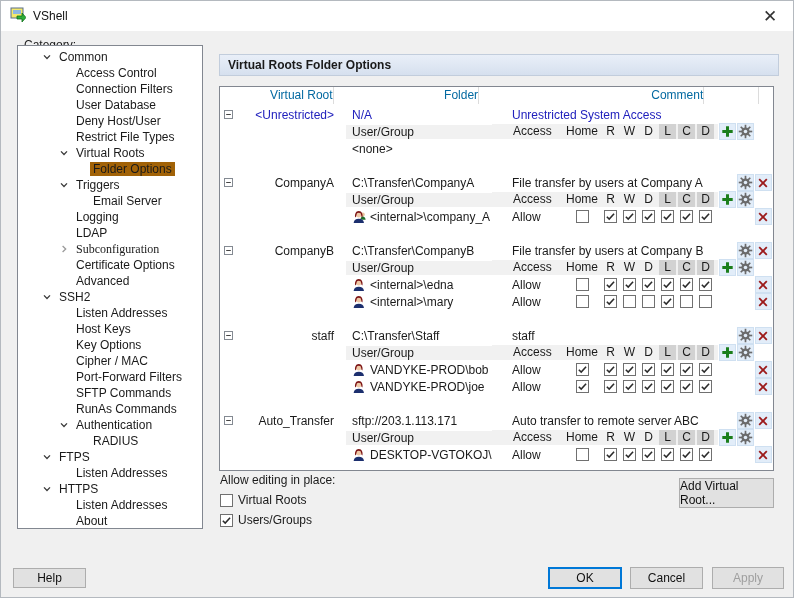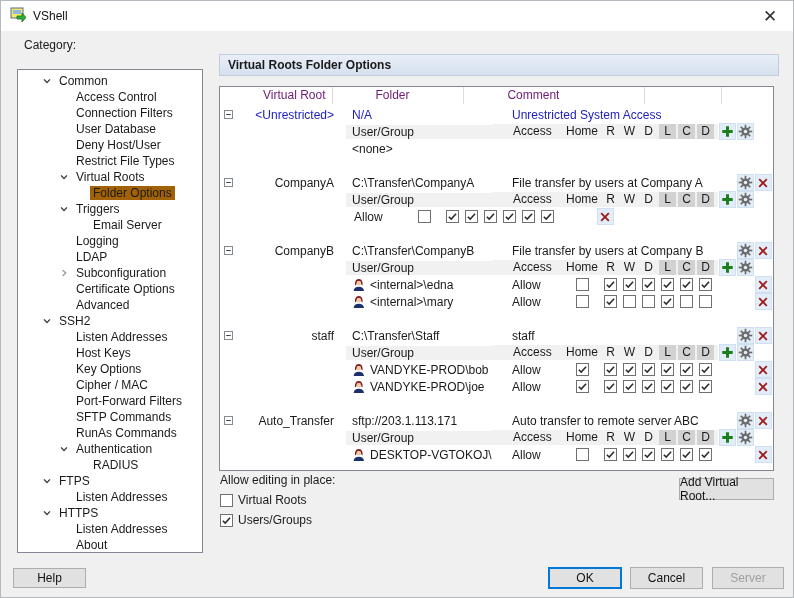--- a/index.html
+++ b/index.html
@@ -4,36 +4,36 @@
 <style>
   html,body{margin:0;padding:0;}
   body{width:794px;height:598px;background:#f0f0f0;font-family:"Liberation Sans","DejaVu Sans",sans-serif;font-size:12px;color:#1a1a1a;position:relative;overflow:hidden;}
   .window{position:absolute;inset:0;background:#f0f0f0;border:1px solid #b4b9bf;box-sizing:border-box;}
   
   .titlebar{position:absolute;left:0;top:0;width:100%;height:30px;background:#ffffff;display:flex;align-items:center;padding-left:9px;box-sizing:border-box;}
   .titlebar .title{margin-left:7px;color:#111;}
   .close-btn{position:absolute;right:0;top:0;width:46px;height:30px;display:flex;align-items:center;justify-content:center;font-size:17px;color:#333;cursor:default;}
   
   .cat-label{position:absolute;left:23px;top:37px;}
-  .tree{position:absolute;left:16px;top:68px;width:186px;height:484px;background:#fff;border:1px solid #828790;box-sizing:border-box;overflow:hidden;padding-top:3px;}
+  .tree{position:absolute;left:16px;top:44px;width:186px;height:484px;background:#fff;border:1px solid #828790;box-sizing:border-box;overflow:hidden;padding-top:3px;}
   .tree-row{height:16px;display:flex;align-items:center;white-space:nowrap;}
   .tree-arrow{width:18px;display:inline-flex;justify-content:center;align-items:center;flex:0 0 18px;}
   .tree-label{padding:0 3px;}
   .tree-row.selected .tree-label{background:#a16207;}
   
   .main-header{position:absolute;left:218px;top:53px;width:560px;height:22px;box-sizing:border-box;background:linear-gradient(180deg,#e9eff8 0%,#d6e0ee 100%);border:1px solid #c2cddc;font-weight:bold;display:flex;align-items:center;padding-left:8px;}
   
   .roots-table{position:absolute;left:218px;top:85px;width:555px;height:385px;background:#fff;border:1px solid #828790;box-sizing:border-box;overflow:hidden;}
   .trow{display:flex;height:17px;align-items:center;}
   .c1{width:114px;flex:0 0 114px;display:flex;align-items:center;box-sizing:border-box;padding-left:4px;justify-content:space-between;}
   .c2{width:146px;flex:0 0 146px;display:flex;align-items:center;box-sizing:border-box;padding-left:6px;white-space:nowrap;overflow:hidden;margin-left:12px;}
   .c3{width:226px;flex:0 0 226px;display:flex;align-items:center;box-sizing:border-box;padding-left:20px;gap:2px;white-space:nowrap;}
   .c4{width:69px;flex:0 0 69px;display:flex;align-items:center;}
   .slot{width:18px;flex:0 0 18px;display:flex;justify-content:center;align-items:center;}
-  .thead .hc{height:17px;line-height:17px;text-align:left;border-right:1px solid #dcdcdc;box-sizing:border-box;color:#701a75;margin-left:43px;}
+  .thead .hc{height:17px;line-height:17px;text-align:right;border-right:1px solid #dcdcdc;box-sizing:border-box;color:#0369a1;}
   .thead .hc:last-child{border-right:none;}
   .icon-btn{width:17px;height:17px;background:#e2edf9;border:1px solid #cfe0f1;box-sizing:border-box;display:flex;align-items:center;justify-content:center;}
   .expbox{display:inline-flex;margin-right:7px;flex:0 0 auto;}
   .lnk{color:#2121bd;}
   .ug .c2,.ug .c3{background:#f1f1f1;}
   .ah{height:15px;line-height:15px;background:#f1f1f1;text-align:center;box-sizing:border-box;}
   .ah.dark{background:#d2d2d2;}
   .ah-access{width:50px;text-align:left;padding-left:1px;}
   .ah-home{width:36px;}
   .ah-p{width:17px;}
@@ -43,21 +43,21 @@
   .cb{width:13px;height:13px;background:#fff;border:1px solid #707070;box-sizing:border-box;display:inline-flex;align-items:center;justify-content:center;}
   .tgap{height:17px;}
   .micon{margin-right:4px;display:inline-flex;flex:0 0 auto;}
   .tbody{padding-top:2px;}
   
   .edit-label{position:absolute;left:219px;top:472px;}
   .cb-row{position:absolute;left:219px;display:flex;align-items:center;gap:5px;}
   .cb-row.r1{top:492px;} .cb-row.r2{top:512px;}
   
   .btn{position:absolute;background:#e1e1e1;border:1px solid #adadad;box-sizing:border-box;display:flex;align-items:center;justify-content:center;color:#111;}
-  .add-btn{left:678px;top:477px;width:95px;height:22px;}
+  .add-btn{left:678px;top:477px;width:95px;height:30px;}
   .help-btn{left:12px;top:567px;width:73px;height:20px;}
   .ok-btn{left:547px;top:566px;width:74px;height:22px;border:2px solid #0078d7;}
   .cancel-btn{left:629px;top:566px;width:73px;height:22px;}
   .apply-btn{left:711px;top:566px;width:72px;height:22px;color:#9f9f9f;}
 </style>
 </head>
 <body>
 
 <div class="window">
 
@@ -128,21 +128,21 @@
         <span class="tree-label">Email Server</span>
       </div>
       <div class="tree-row" style="padding-left: 37px;">
         <span class="tree-arrow"></span>
         <span class="tree-label">Logging</span>
       </div>
       <div class="tree-row" style="padding-left: 37px;">
         <span class="tree-arrow"></span>
         <span class="tree-label">LDAP</span>
       </div>
-      <div class="tree-row" style="padding-left: 37px;">
+      <div class="tree-row" style="padding-left: 37px; font-family: Liberation Serif, serif;">
         <span class="tree-arrow">
           <svg width="10" height="10" viewBox="0 0 10 10">
             <path d="M3.6 2 L6.7 5 L3.6 8" stroke="#9a9a9a" stroke-width="1.3" fill="none"></path>
           </svg>
         </span>
         <span class="tree-label">Subconfiguration</span>
       </div>
       <div class="tree-row" style="padding-left: 37px;">
         <span class="tree-arrow"></span>
         <span class="tree-label">Certificate Options</span>
@@ -391,20 +391,32 @@
                   </g>
                   <circle cx="8" cy="8" r="1.9" fill="#e2edf9"></circle>
                 </svg>
               </span>
             </span>
             <span class="slot"></span>
           </div>
         </div>
         <div class="trow member">
           <div class="c1"></div>
+          <div class="c2">
+            <span class="micon">
+              <svg width="14" height="14" viewBox="0 0 14 14">
+                <circle cx="10.8" cy="4.4" r="2" fill="#e9c39e"></circle>
+                <path d="M8.4 9.4 C8.7 7.2 9.6 6.4 10.8 6.4 C12.5 6.4 13.4 7.8 13.6 9.8 L10.9 9.8 Z" fill="#1d6e2a"></path>
+    <path d="M3.2 7.6 C2.5 4.6 3.6 1.1 6.8 1.1 C10 1.1 11.1 4.6 10.4 7.6 L9 5.9 L4.6 5.9 Z" fill="#7d1616"></path>
+    <circle cx="6.8" cy="5.2" r="2.4" fill="#efc9a8"></circle>
+    <path d="M1.6 13 C2 10 3.8 8.7 6.8 8.7 C9.8 8.7 11.6 10 12 13 Z" fill="#1c2f6e"></path>
+              </svg>
+            </span>
+            <span>&lt;internal&gt;\company_A</span>
+          </div>
           <div class="c3">
             <span class="m-allow">Allow</span>
             <span class="cbcell">
               <span class="cb"></span>
             </span>
             <span class="cbcell p">
               <span class="cb">
                 <svg width="11" height="11" viewBox="0 0 12 12">
                   <path d="M2 6.2 L4.6 8.8 L9.9 3.1" stroke="#2b2b2b" stroke-width="1.7" fill="none"></path>
                 </svg>
@@ -1078,15 +1090,15 @@
         </svg>
       </span>
     <span>Users/Groups</span>
   </div>
 
   <div class="btn add-btn">Add Virtual Root...</div>
 
   <div class="btn help-btn">Help</div>
   <div class="btn ok-btn">OK</div>
   <div class="btn cancel-btn">Cancel</div>
-  <div class="btn apply-btn">Server</div>
+  <div class="btn apply-btn">Apply</div>
 
 </div>
 
 </body></html>

